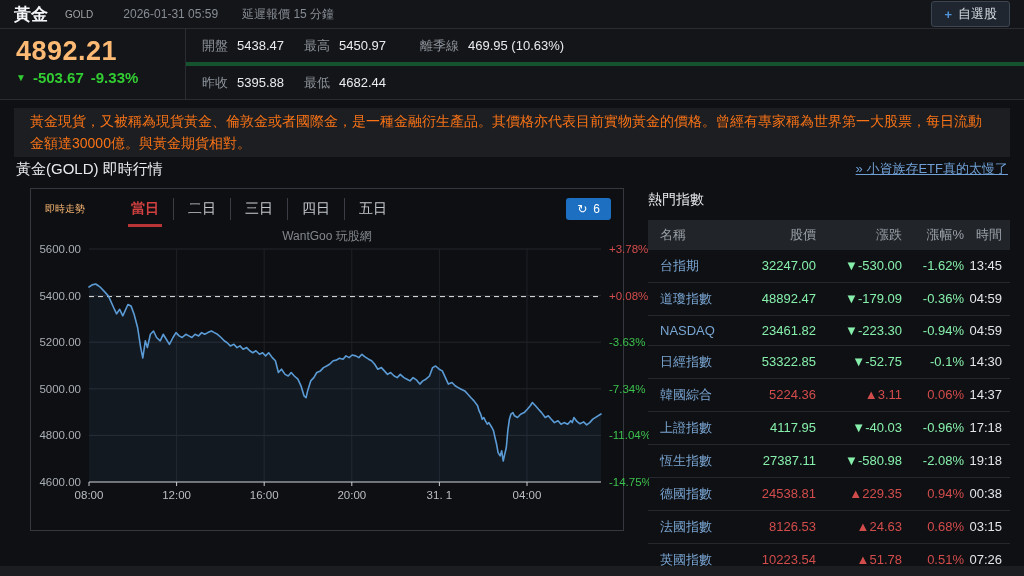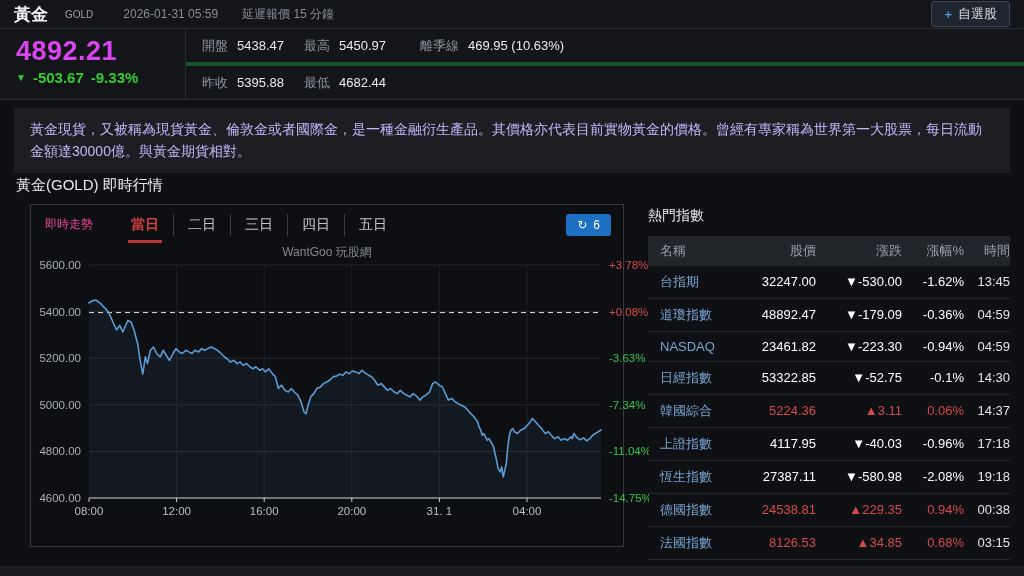--- a/index.html
+++ b/index.html
@@ -24,45 +24,45 @@
   .watch-btn {
     background:#1f2630; border:1px solid #3c4document; border:1px solid #3c4552;
     color:#d6dbe1; font-size:13px; padding:3px 12px; border-radius:3px;
     display:flex; align-items:center; gap:6px; cursor:pointer;
     font-family:inherit;
   }
   .watch-btn .plus { color:#4f93d8; font-weight:bold; }
   
   .quote-strip { display:flex; height:71px; background:#141519; border-bottom:1px solid #2a2c31; }
   .price-block { width:186px; padding:7px 0 0 16px; border-right:1px solid #2a2c31; }
-  .big-price { font-size:27px; font-weight:bold; color:#d946ef; line-height:1.15; letter-spacing:.5px; }
+  .big-price { font-size:27px; font-weight:bold; color:#fdba74; line-height:1.15; letter-spacing:.5px; }
   .chg-row { margin-top:2px; font-size:15px; font-weight:bold; color:#32cd32; display:flex; align-items:center; gap:7px; }
   .chg-row .tri { font-size:10px; }
   .stats { flex:1; display:flex; flex-direction:column; }
   .stats-row { flex:1; display:flex; align-items:center; padding-left:16px; font-size:13px; }
   .stats-row.first { border-bottom:4px solid #14532d; }
   .pair { display:flex; align-items:baseline; }
   .pair .lbl { color:#8d939b; margin-right:9px; }
   .pair .val { color:#e9ecef; }
   .pair.w1 { width:102px; }
   .pair.w2 { width:116px;align-items:center; }
   
   .desc {
-    margin:8px 14px 0; background:#1c1e22; padding:10px 16px;
-    font-size:14px; line-height:1.6; color:#c4b5fd;
+    margin:8px 14px 0; background:#1c1e22; padding:2px 16px;
+    font-size:14px; line-height:1.6; color:#f97316;
   }
   
   .section-row { display:flex; align-items:center; margin:3px 16px 9px; }
   .section-title { font-size:15px; color:#e8ebee; }
   .promo-link { margin-left:auto; font-size:13px; color:#6f9fd4; text-decoration:underline; cursor:pointer; }
   
   .main { display:flex; padding:0 14px; align-items:flex-start; }
   .chart-card { margin-left:16px; width:618px; border:1px solid #35383e; background:#0e0f12; }
   .card-head { display:flex; align-items:center; padding:9px 12px 5px 14px; }
-  .rt-label { font-size:12px; color:#ec4899; margin-right:24px; }
+  .rt-label { font-size:10px; color:#fdba74; margin-right:32px; }
   .tabs { display:flex; align-items:center; font-size:14px; }
   .tab { padding:2px 14px; color:#c3c8ce; border-left:1px solid #3a3d43; cursor:pointer; position:relative;font-family:Liberation Serif, serif; }
   .tab:first-child { border-left:none; }
   .tab.active { color:#d04040; font-weight:bold; }
   .tab.active::after {
     content:""; position:absolute; left:11px; right:11px; bottom:-7px; height:3px; background:#b93535;
   }
   .refresh-btn {
     margin-left:auto; background:#1d6fc2; color:#fff; font-size:12px;
     padding:4px 11px; border-radius:3px; border:none; cursor:pointer;
@@ -75,27 +75,27 @@
   }
   .chart-wrap svg { position:absolute; inset:0; font-family:inherit; }
   
   .indices { margin-left:24px; flex:1; }
   .panel-title { font-size:14px; color:#e8ebee; margin:3px 0 11px; }
   table { width:100%; border-collapse:collapse; font-size:13px; table-layout:fixed; }
   col.c-name{width:86px;} col.c-price{width:82px;} col.c-chg{width:86px;} col.c-pct{width:62px;} col.c-time{width:46px;}
   thead th { background:#212429; color:#9aa0a8; font-weight:normal; padding:6px 0; }
   th, td { text-align:right; }
   th:first-child, td:first-child { text-align:left; padding-left:12px; }
-  th:last-child, td:last-child { }
+  th:last-child, td:last-child { padding-right:8px; }
   tbody td { padding:7px 0; border-bottom:1px solid #25282d; }
   tbody tr { cursor:pointer; }
   .idx-name { color:#79a5d2; }
   .t-time { color:#e2e5e9; }
   .up   { color:#d24c4c; }
-  .down { color:#ffffff;margin-top:24px; }
+  .down { color:#86efac;margin-top:24px; }
   
   .footer-bar { position:absolute; left:0; right:0; bottom:0; height:10px; background:#1b1d20; }
 </style>
 </head>
 <body>
 
 <div class="topbar">
   <span class="stock-title">黃金</span>
   <span class="stock-symbol">GOLD</span>
   <span class="quote-dt">2026-01-31 05:59</span>
@@ -141,20 +141,21 @@
         <span class="val">4682.44</span>
       </span>
     </div>
   </div>
 </div>
 
 <div class="desc">黃金現貨，又被稱為現貨黃金、倫敦金或者國際金，是一種金融衍生產品。其價格亦代表目前實物黃金的價格。曾經有專家稱為世界第一大股票，每日流動金額達30000億。與黃金期貨相對。</div>
 
 <div class="section-row">
   <span class="section-title">黃金(GOLD) 即時行情</span>
+  <a class="promo-link">» 小資族存ETF真的太慢了</a>
 </div>
 
 <div class="main">
 
   <div class="chart-card">
     <div class="card-head">
       <span class="rt-label">即時走勢</span>
       <div class="tabs" id="tabs">
           <span class="tab active">當日</span>
           <span class="tab">二日</span>
@@ -285,21 +286,21 @@
           <tr>
             <td class="idx-name">德國指數</td>
             <td class="up">24538.81</td>
             <td class="up">▲229.35</td>
             <td class="up">0.94%</td>
             <td class="t-time">00:38</td>
           </tr>
           <tr>
             <td class="idx-name">法國指數</td>
             <td class="up">8126.53</td>
-            <td class="up">▲34.85</td>
+            <td class="up">▲24.63</td>
             <td class="up">0.68%</td>
             <td class="t-time">03:15</td>
           </tr>
           <tr>
             <td class="idx-name">英國指數</td>
             <td class="up">10223.54</td>
             <td class="up">▲51.78</td>
             <td class="up">0.51%</td>
             <td class="t-time">07:26</td>
           </tr>

